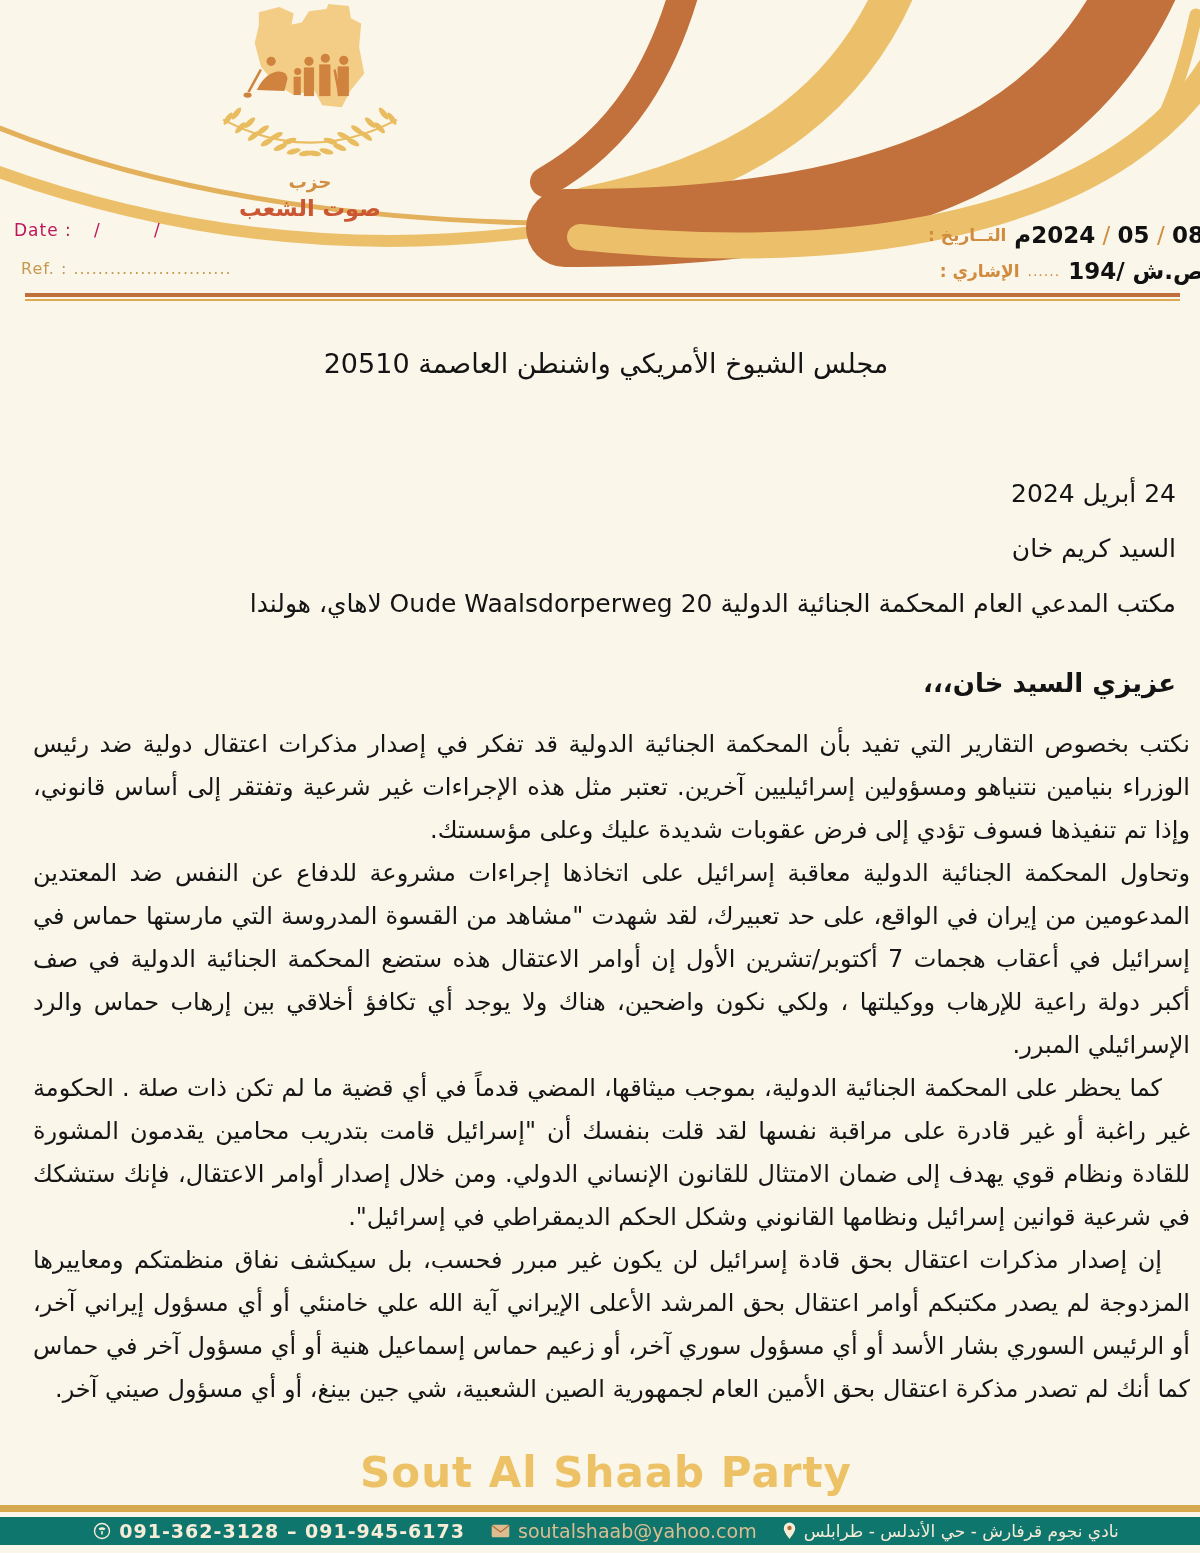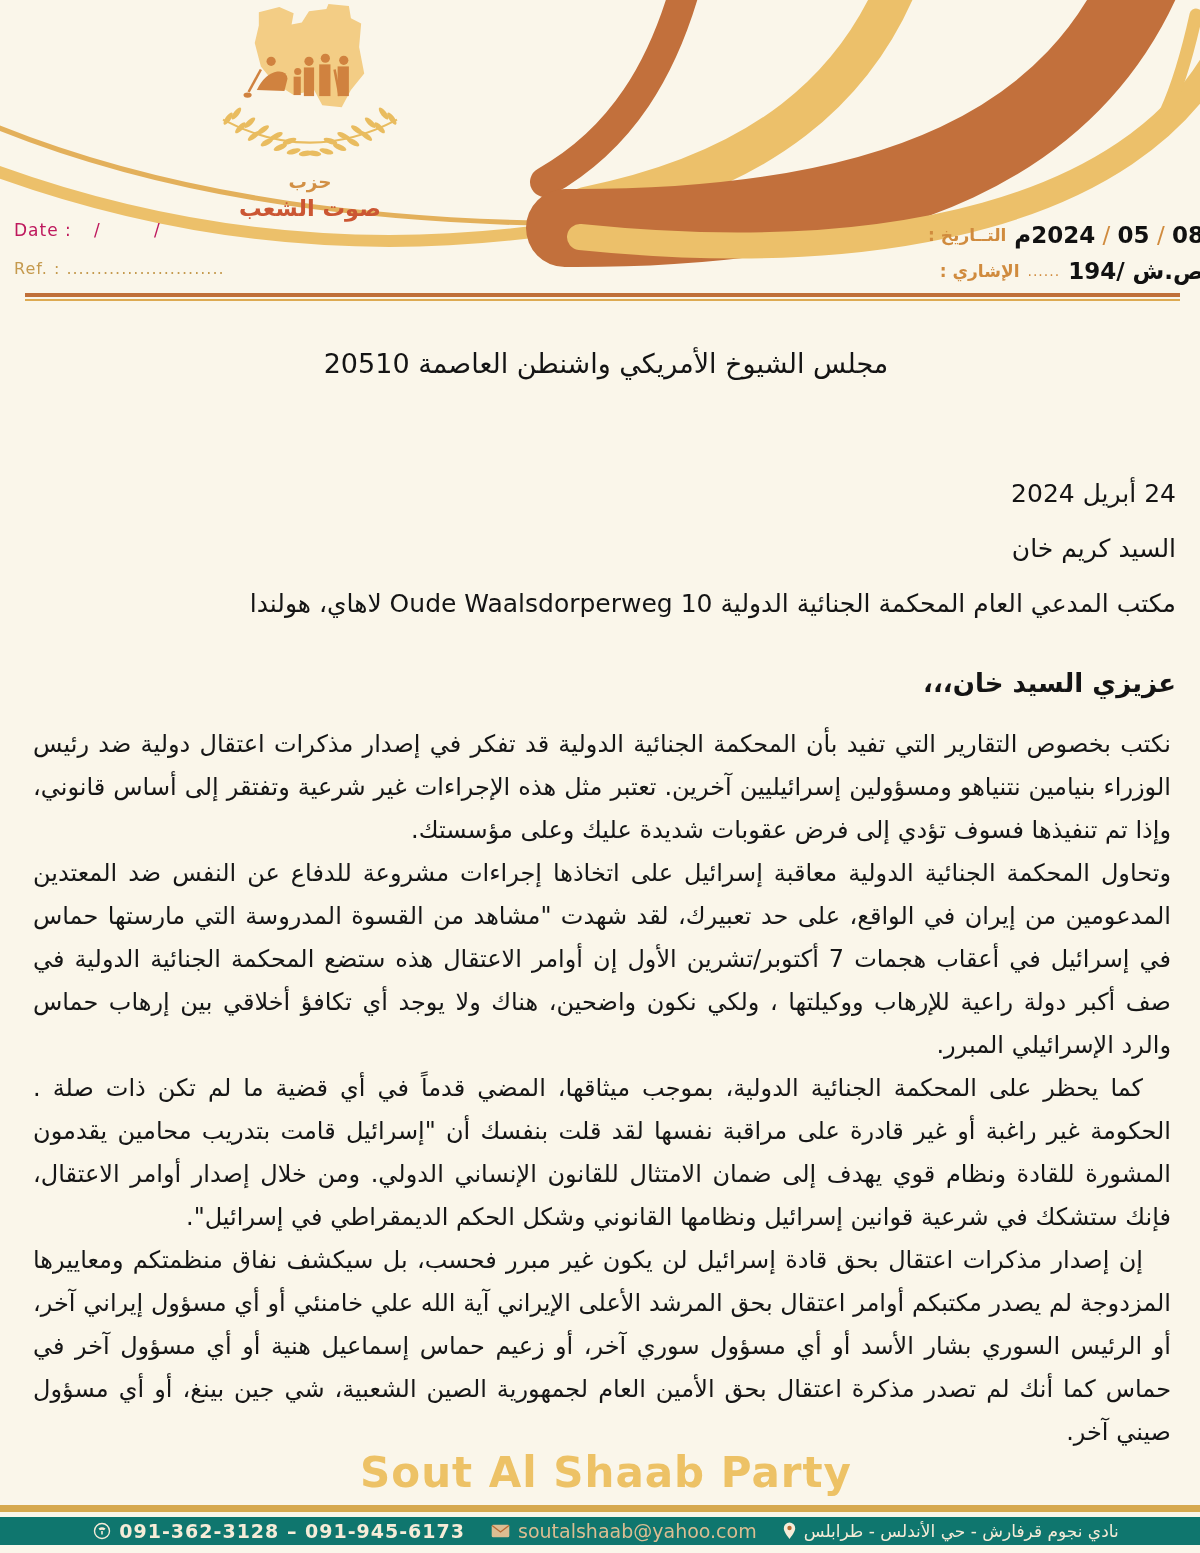--- a/index.html
+++ b/index.html
@@ -4,42 +4,42 @@
 <style>
   html,body{margin:0;padding:0;}
   body{font-family:"DejaVu Sans",sans-serif;}
   .page{position:relative;width:1200px;height:1553px;background:#faf6ea;overflow:hidden;padding-left:12px;}
   .hdr-svg{position:absolute;top:0;left:0;}
   .emblem{position:absolute;top:4px;left:205px;width:210px;height:220px;}
 
   .en-date{position:absolute;left:14px;top:220px;color:#be185d;font-size:17px;letter-spacing:1px;}
   .en-date .sl1{position:absolute;left:80px;top:0;}
   .en-date .sl2{position:absolute;left:140px;top:0;}
-  .en-ref{position:absolute;left:14px;top:259px;color:#c59a4e;font-size:16px;letter-spacing:1px;}
+  .en-ref{position:absolute;left:21px;top:259px;color:#c59a4e;font-size:16px;letter-spacing:1px;}
   .ar-row{position:absolute;right:8px;display:flex;flex-direction:row-reverse;align-items:center;gap:8px;direction:rtl;}
   .ar-row .lbl{color:#d08b3e;font-weight:bold;font-size:17px;}
   .ar-row .val{color:#111;font-weight:bold;font-size:23px;}
   .ar-row .val .sep{color:#d08b3e;font-weight:normal;}
   .ar-row .dots{color:#d08b3e;font-size:14px;letter-spacing:1px;}
   .row-date{top:222px;}
   .row-ref{top:258px;}
 
   .divider{position:absolute;left:25px;top:293px;width:1155px;}
   .divider .l1{height:4px;background:#c0703a;}
   .divider .l2{height:2px;background:#ddaa52;margin-top:2px;}
 
   .title{position:absolute;left:0;top:348px;width:100%;text-align:center;
          font-size:27px;font-weight:normal;color:#141414;direction:rtl;}
 
   .addr{position:absolute;right:36px;left:36px;top:466px;direction:rtl;text-align:right;
         font-size:25px;color:#141414;line-height:55px;}
   .salutation{position:absolute;right:36px;top:668px;direction:rtl;
         font-size:26px;font-weight:bold;color:#141414;}
 
-  .body-text{position:absolute;left:33px;right:41px;top:723px;direction:rtl;
+  .body-text{position:absolute;left:33px;right:22px;top:723px;direction:rtl;
         font-size:24px;color:#161616;line-height:43px;text-align:justify;}
   .body-text p{margin:0;}
   .body-text p.indent{text-indent:28px;}
 
   .party-en{position:absolute;left:0;top:1448px;width:100%;text-align:center;
         font-size:42px;font-weight:bold;color:#edc266;letter-spacing:1px;}
 
   .foot-goldline{position:absolute;left:0;top:1505px;width:100%;height:7px;background:#d6a94f;}
   .foot-bar{position:absolute;left:0;top:1517px;width:100%;height:28px;background:#0f766e;
         display:flex;align-items:center;justify-content:center;gap:26px;color:#f6ecd8;}
@@ -136,21 +136,21 @@
   <div class="divider">
     <div class="l1"></div>
       <div class="l2"></div>
   </div>
 
   <div class="title">مجلس الشيوخ الأمريكي واشنطن العاصمة 20510</div>
 
   <div class="addr">
     <div>24 أبريل 2024</div>
     <div>السيد كريم خان</div>
-    <div>مكتب المدعي العام المحكمة الجنائية الدولية Oude Waalsdorperweg 10 لاهاي، هولندا</div>
+    <div>مكتب المدعي العام المحكمة الجنائية الدولية Oude Waalsdorperweg 20 لاهاي، هولندا</div>
   </div>
 
   <div class="salutation">عزيزي السيد خان،،،</div>
 
   <div class="body-text">
     <p>نكتب بخصوص التقارير التي تفيد بأن المحكمة الجنائية الدولية قد تفكر في إصدار مذكرات اعتقال دولية ضد رئيس الوزراء بنيامين نتنياهو ومسؤولين إسرائيليين آخرين. تعتبر مثل هذه الإجراءات غير شرعية وتفتقر إلى أساس قانوني، وإذا تم تنفيذها فسوف تؤدي إلى فرض عقوبات شديدة عليك وعلى مؤسستك.</p>
     <p>وتحاول المحكمة الجنائية الدولية معاقبة إسرائيل على اتخاذها إجراءات مشروعة للدفاع عن النفس ضد المعتدين المدعومين من إيران في الواقع، على حد تعبيرك، لقد شهدت "مشاهد من القسوة المدروسة التي مارستها حماس في إسرائيل في أعقاب هجمات 7 أكتوبر/تشرين الأول إن أوامر الاعتقال هذه ستضع المحكمة الجنائية الدولية في صف أكبر دولة راعية للإرهاب ووكيلتها ، ولكي نكون واضحين، هناك ولا يوجد أي تكافؤ أخلاقي بين إرهاب حماس والرد الإسرائيلي المبرر.</p>
     <p class="indent">كما يحظر على المحكمة الجنائية الدولية، بموجب ميثاقها، المضي قدماً في أي قضية ما لم تكن ذات صلة . الحكومة غير راغبة أو غير قادرة على مراقبة نفسها لقد قلت بنفسك أن "إسرائيل قامت بتدريب محامين يقدمون المشورة للقادة ونظام قوي يهدف إلى ضمان الامتثال للقانون الإنساني الدولي. ومن خلال إصدار أوامر الاعتقال، فإنك ستشكك في شرعية قوانين إسرائيل ونظامها القانوني وشكل الحكم الديمقراطي في إسرائيل".</p>
     <p class="indent">إن إصدار مذكرات اعتقال بحق قادة إسرائيل لن يكون غير مبرر فحسب، بل سيكشف نفاق منظمتكم ومعاييرها المزدوجة لم يصدر مكتبكم أوامر اعتقال بحق المرشد الأعلى الإيراني آية الله علي خامنئي أو أي مسؤول إيراني آخر، أو الرئيس السوري بشار الأسد أو أي مسؤول سوري آخر، أو زعيم حماس إسماعيل هنية أو أي مسؤول آخر في حماس كما أنك لم تصدر مذكرة اعتقال بحق الأمين العام لجمهورية الصين الشعبية، شي جين بينغ، أو أي مسؤول صيني آخر.</p>
   </div>

